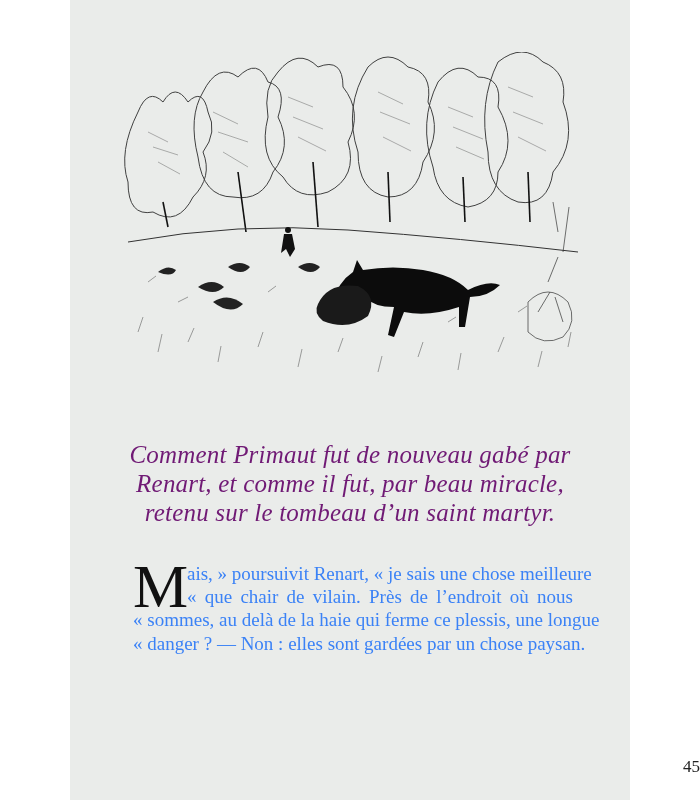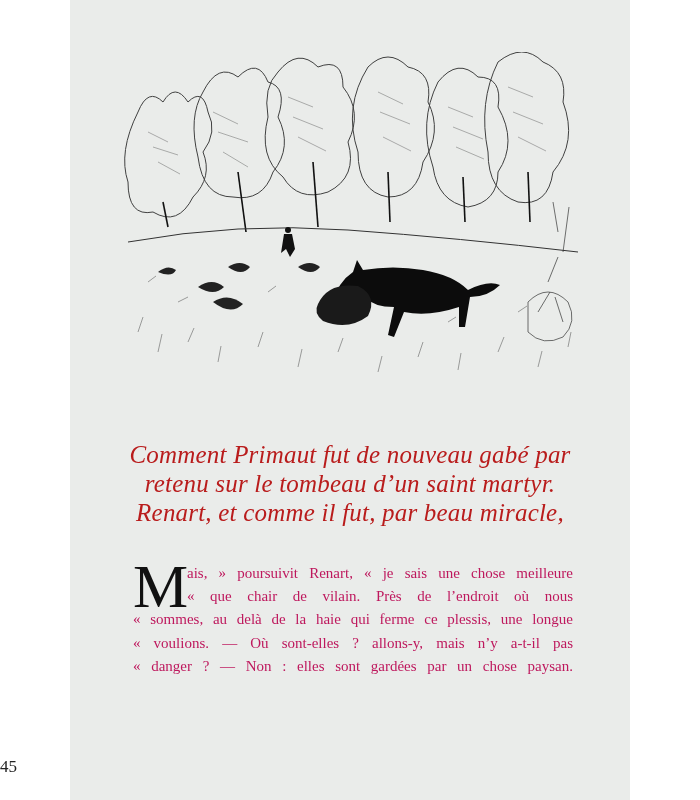--- a/index.html
+++ b/index.html
@@ -11,35 +11,35 @@
     position:absolute; left:70px; top:0; width:560px; height:800px;
     background:#eaecea;
   }
   .illustration {
     position:absolute; left:118px; top:52px; width:464px; height:340px;
   }
   .illustration svg { width:100%; height:100%; display:block; }
   .chapter-title {
     position:absolute; left:110px; top:440px; width:480px;
     text-align:center; font-style:italic; font-size:25px; line-height:29px;
-    color:#b91c1c; letter-spacing:0.2px;
+    color:#701a75; letter-spacing:0.2px;
   }
   .chapter-title div { white-space:nowrap; }
   .body-text {
     position:absolute; left:133px; top:562px; width:440px;
-    font-size:15px; line-height:23.2px; color:#be185d;
+    font-size:19px; line-height:23.2px; color:#3b82f6;
   }
   .line { display:block; white-space:nowrap; text-align:justify; text-align-last:justify; height:23.2px; }
   .line.indent { padding-left:54px; }
   .dropcap {
     position:absolute; left:133px; top:558px; font-size:62px; line-height:56px;
     color:#111; font-family:"Liberation Serif", serif;
   }
   .page-number {
-    position:absolute; left:0; width:700px; top:757px; text-align:left;
+    position:absolute; left:0; width:700px; top:757px; text-align:right;
     font-size:17px; color:#222;
   }
 </style>
 </head>
 <body>
 
 <div class="page"></div>
 
 <div class="illustration">
   <svg viewBox="0 0 464 340" xmlns="http://www.w3.org/2000/svg">
@@ -91,27 +91,26 @@
 
     <g stroke="#222" stroke-width="0.8" fill="none" opacity="0.8">
       <path d="M440,180 l-5,-30 M445,200 l6,-45 M430,230 l10,-25 M420,260 l12,-20 M445,270 l-8,-25"></path>
       <path d="M410,250 q20,-20 40,0 q10,20 -5,35 q-20,10 -35,-5z"></path>
     </g>
   </svg>
 </div>
 
 <div class="chapter-title">
   <div>Comment Primaut fut de nouveau gabé par</div>
+  <div>Renart, et comme il fut, par beau miracle,</div>
   <div>retenu sur le tombeau d’un saint martyr.</div>
-  <div>Renart, et comme il fut, par beau miracle,</div>
 </div>
 
 <div class="dropcap">M</div>
 
 <div class="body-text">
   <span class="line indent smallcaps-first"><span>ais, » poursuivit Renart, « je sais une chose meilleure</span></span>
   <span class="line indent">« que chair de vilain. Près de l’endroit où nous</span>
   <span class="line">« sommes, au delà de la haie qui ferme ce plessis, une longue</span>
-  <span class="line">« voulions. — Où sont-elles ? allons-y, mais n’y a-t-il pas</span>
   <span class="line">« danger ? — Non : elles sont gardées par un chose paysan.</span>
 </div>
 
 <div class="page-number">45</div>
 
 </body></html>

